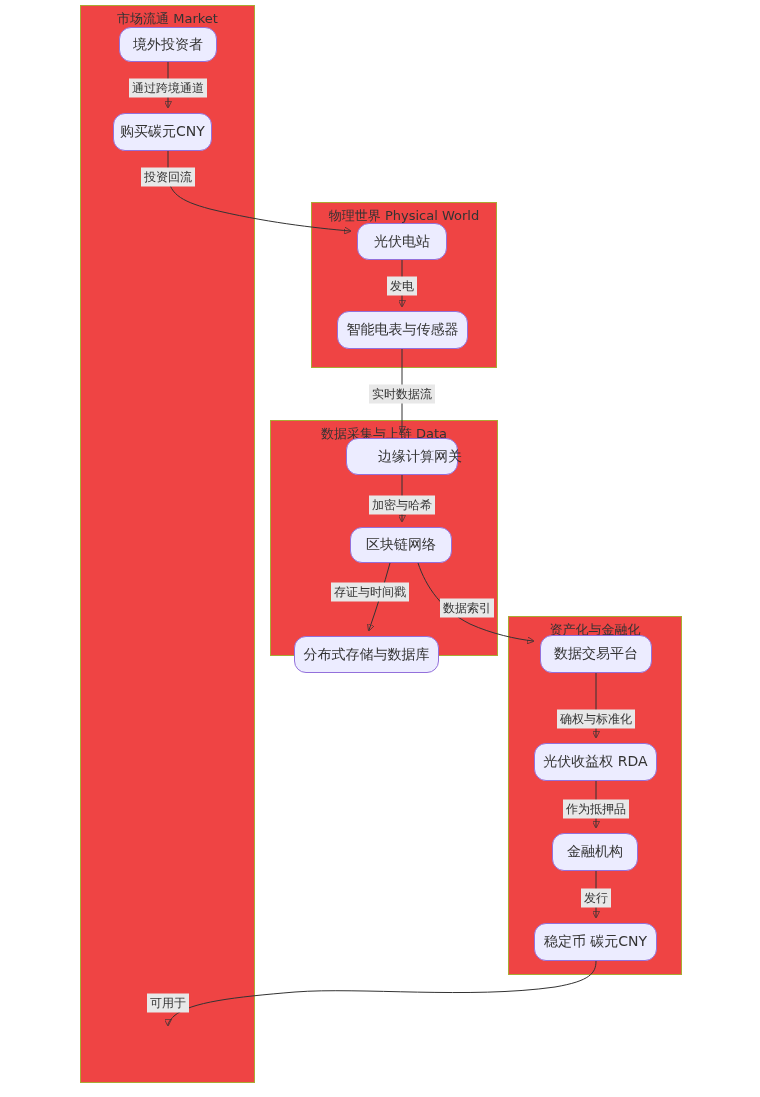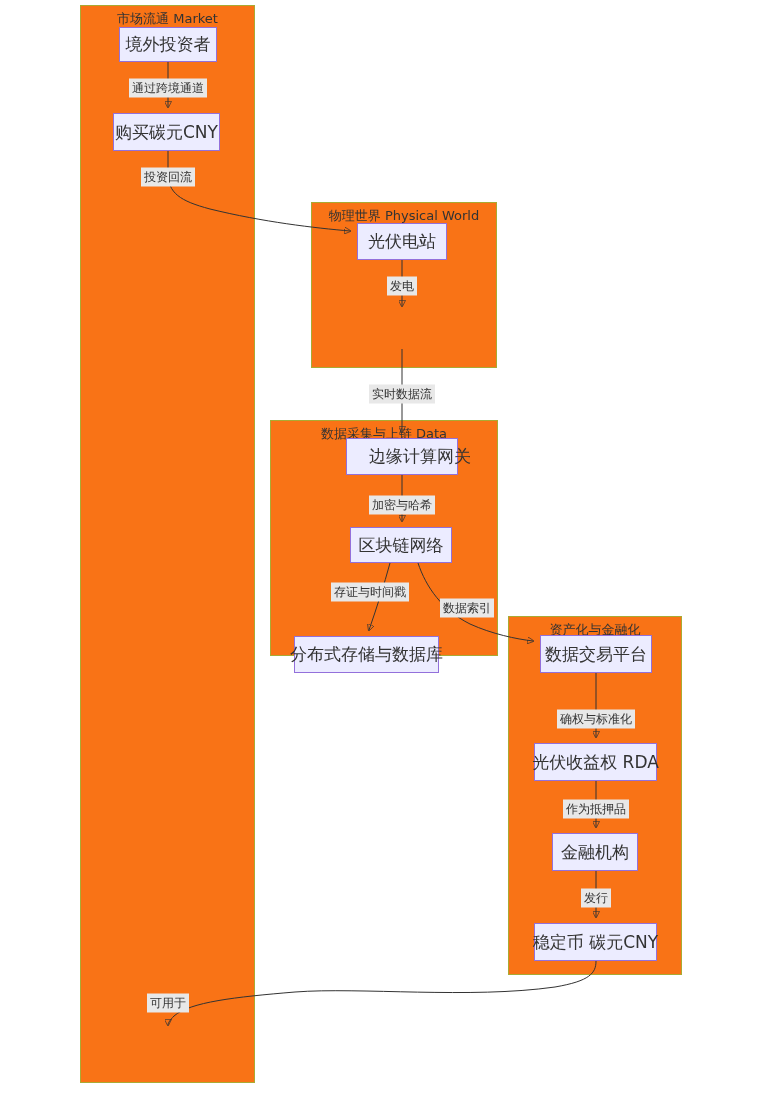--- a/index.html
+++ b/index.html
@@ -1,36 +1,36 @@
 <!DOCTYPE html>
 <html><head>
 <meta charset="utf-8">
 <style>
   html,body{margin:0;padding:0;background:#ffffff;}
   .canvas{
     position:relative;width:760px;height:1097px;background:#ffffff;overflow:hidden;
     font-family:"DejaVu Sans","Liberation Sans",sans-serif;color:#333333;font-size:13px;
   }
   .subgraph{
-    position:absolute;background:#f97316;border:1px solid #aaaa33;z-index:0;box-sizing:border-box;
+    position:absolute;background:#ef4444;border:1px solid #aaaa33;z-index:0;box-sizing:border-box;
   }
   .subgraph-title{
     position:absolute;top:4px;left:0;width:100%;text-align:center;color:#333333;
     font-size:13px;white-space:nowrap;z-index:1;
   }
   .edges-layer{position:absolute;top:0;left:0;z-index:2;}
   .edges-layer path{fill:none;stroke:#333333;stroke-width:1;}
   .edge-label{
     position:absolute;transform:translate(-50%,-50%);background:#e8e8e8;
     padding:1px 3px;white-space:nowrap;z-index:3;font-size:12px;color:#333333;
   }
   .node{
-    position:absolute;background:#ECECFF;border:1px solid #9370DB;border-radius:0;
+    position:absolute;background:#ECECFF;border:1px solid #9370DB;border-radius:12px;
     display:flex;align-items:center;justify-content:center;text-align:center;
-    z-index:4;box-sizing:border-box;font-size:17px;color:#333333;white-space:nowrap;
+    z-index:4;box-sizing:border-box;font-size:14px;color:#333333;white-space:nowrap;
   }
 </style>
 </head>
 <body>
 
 <div class="canvas">
 
   <div class="subgraph" style="left:80px;top:5px;width:175px;height:1078px;">
     <div class="subgraph-title">市场流通 Market</div>
   </div>
@@ -69,22 +69,23 @@
   <div class="edge-label" style="left:402px;top:394px;">实时数据流</div>
   <div class="edge-label" style="left:402px;top:505px;">加密与哈希</div>
   <div class="edge-label" style="left:370px;top:592px;">存证与时间戳</div>
   <div class="edge-label" style="left:437px;top:608px;margin-left:30px;">数据索引</div>
   <div class="edge-label" style="left:596px;top:719px;">确权与标准化</div>
   <div class="edge-label" style="left:596px;top:809px;">作为抵押品</div>
   <div class="edge-label" style="left:596px;top:898px;">发行</div>
   <div class="edge-label" style="left:168px;top:1003px;">可用于</div>
 
   <div class="node" style="left:119px;top:27px;width:98px;height:35px;">境外投资者</div>
-  <div class="node" style="left:113px;top:113px;width:107px;height:38px;">购买碳元CNY</div>
+  <div class="node" style="left:113px;top:113px;width:99px;height:38px;">购买碳元CNY</div>
   <div class="node" style="left:357px;top:223px;width:90px;height:37px;">光伏电站</div>
+  <div class="node" style="left:337px;top:311px;width:131px;height:38px;">智能电表与传感器</div>
   <div class="node" style="left:346px;top:438px;width:112px;height:37px;padding-left:36px;">边缘计算网关</div>
   <div class="node" style="left:350px;top:527px;width:102px;height:36px;">区块链网络</div>
   <div class="node" style="left:294px;top:636px;width:145px;height:37px;">分布式存储与数据库</div>
   <div class="node" style="left:540px;top:635px;width:112px;height:38px;">数据交易平台</div>
   <div class="node" style="left:534px;top:743px;width:123px;height:38px;">光伏收益权 RDA</div>
   <div class="node" style="left:552px;top:833px;width:86px;height:38px;">金融机构</div>
   <div class="node" style="left:534px;top:923px;width:123px;height:38px;">稳定币 碳元CNY</div>
 
 </div>
 

